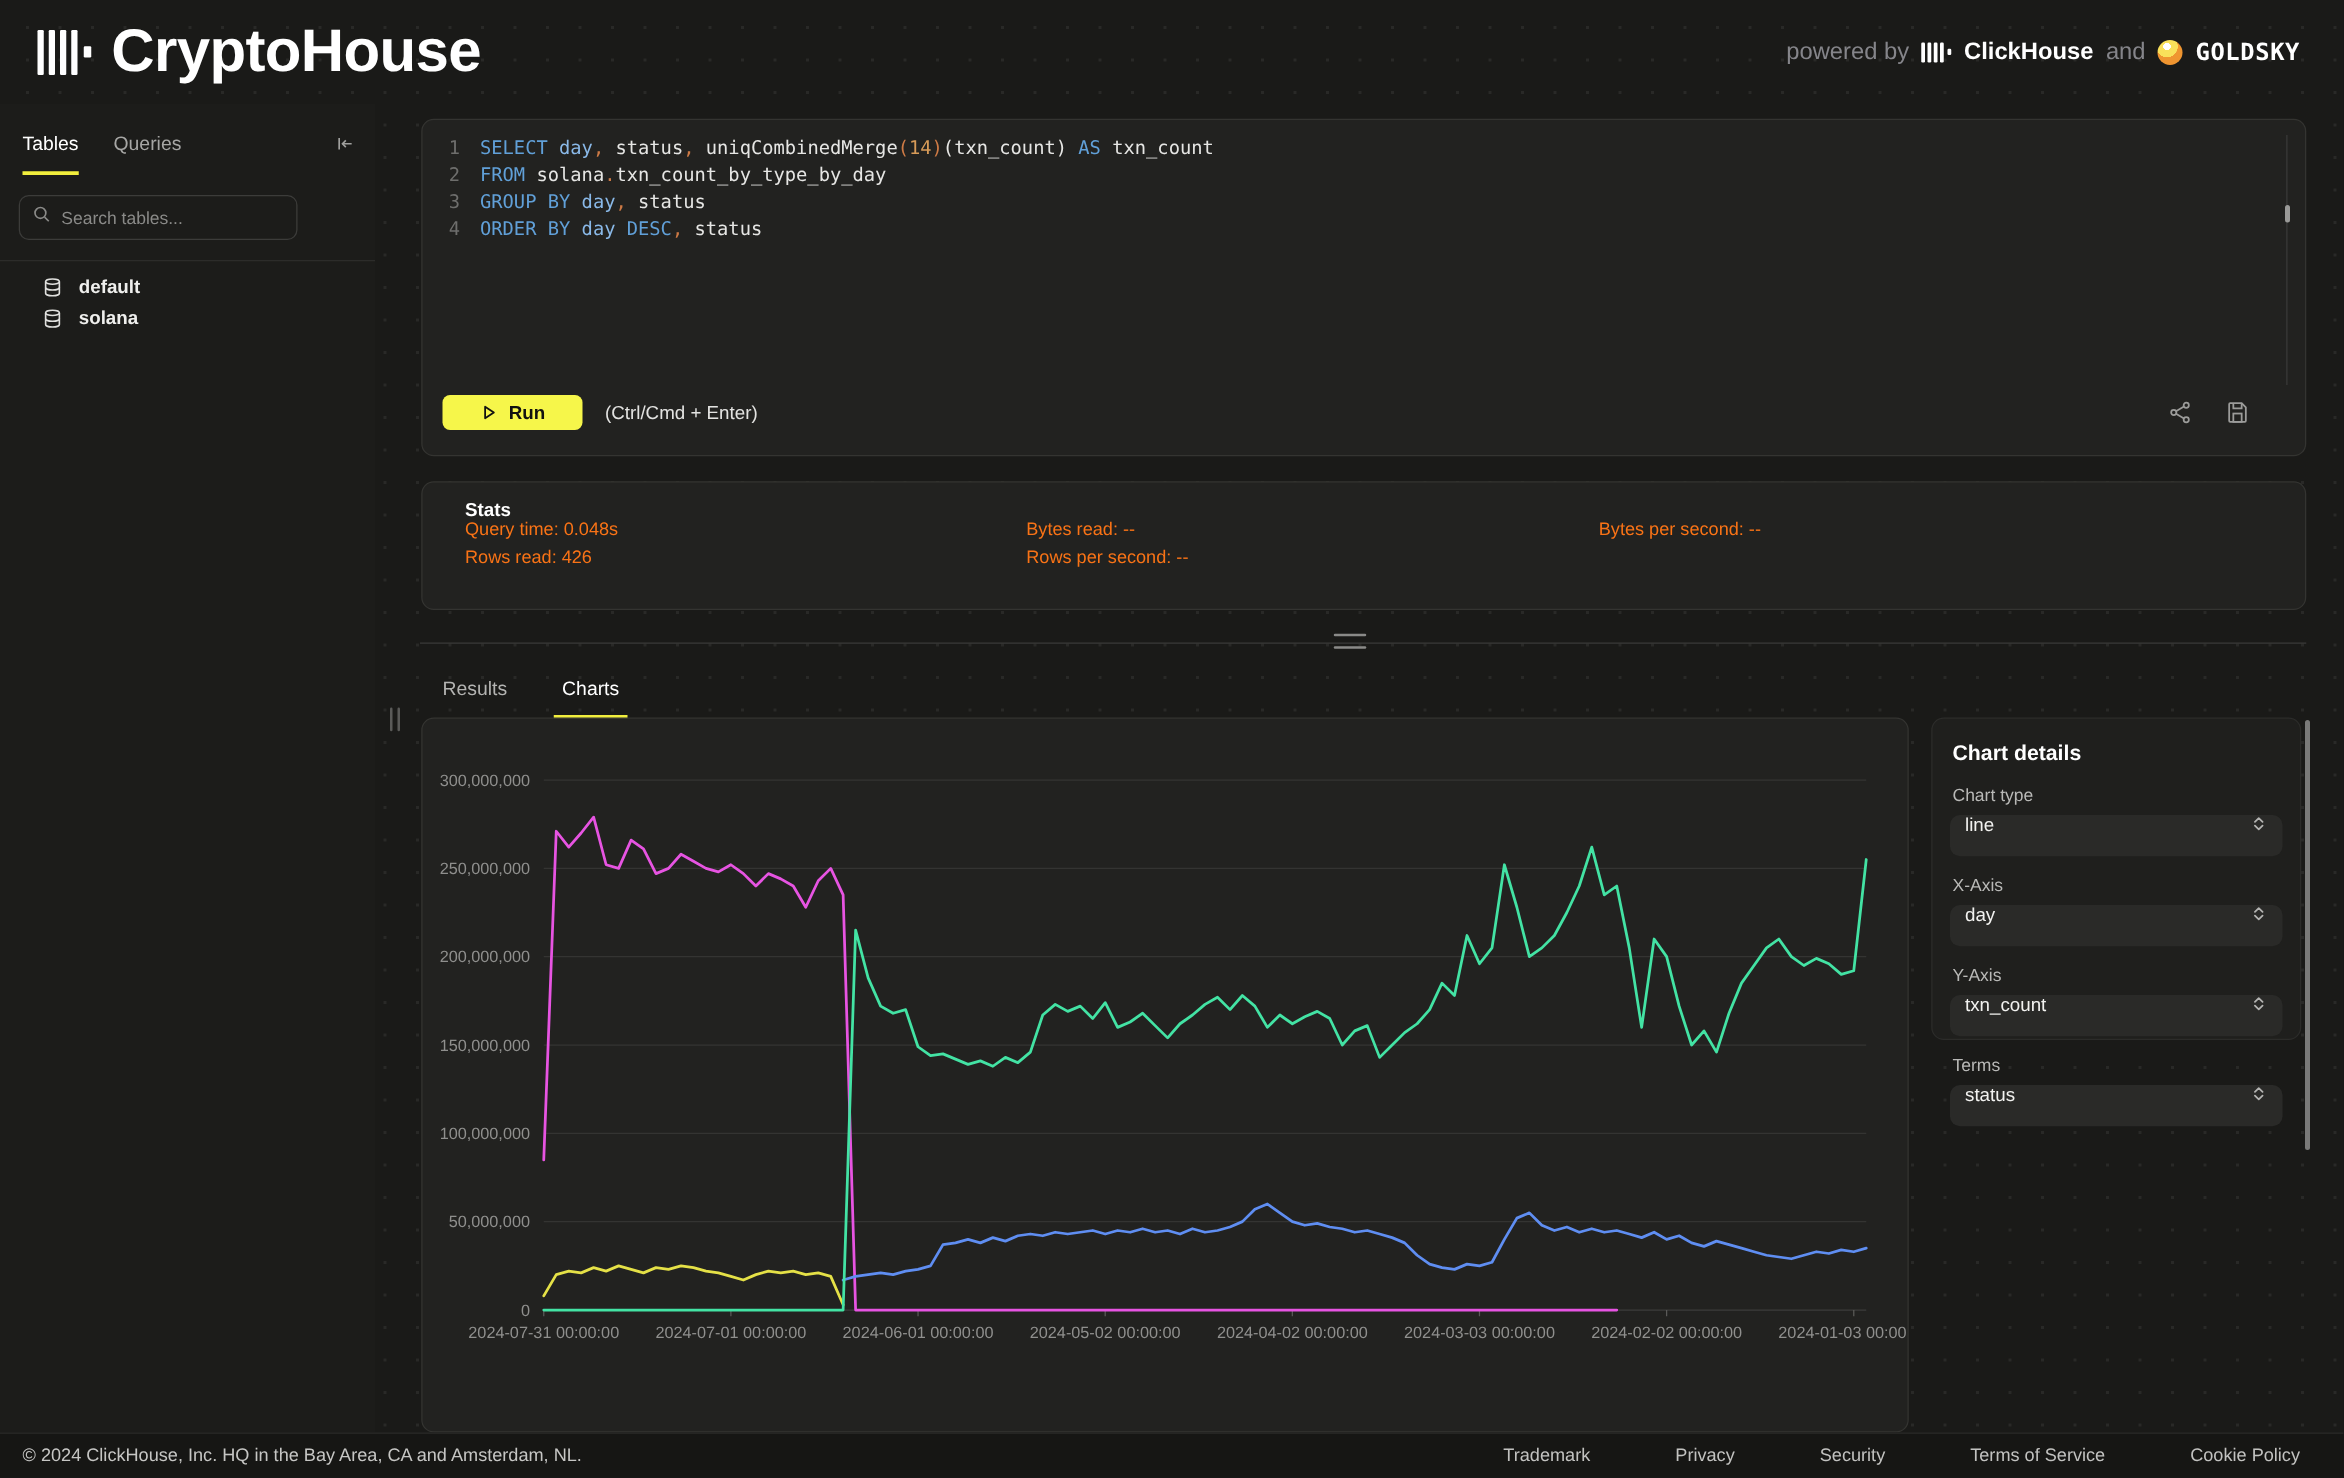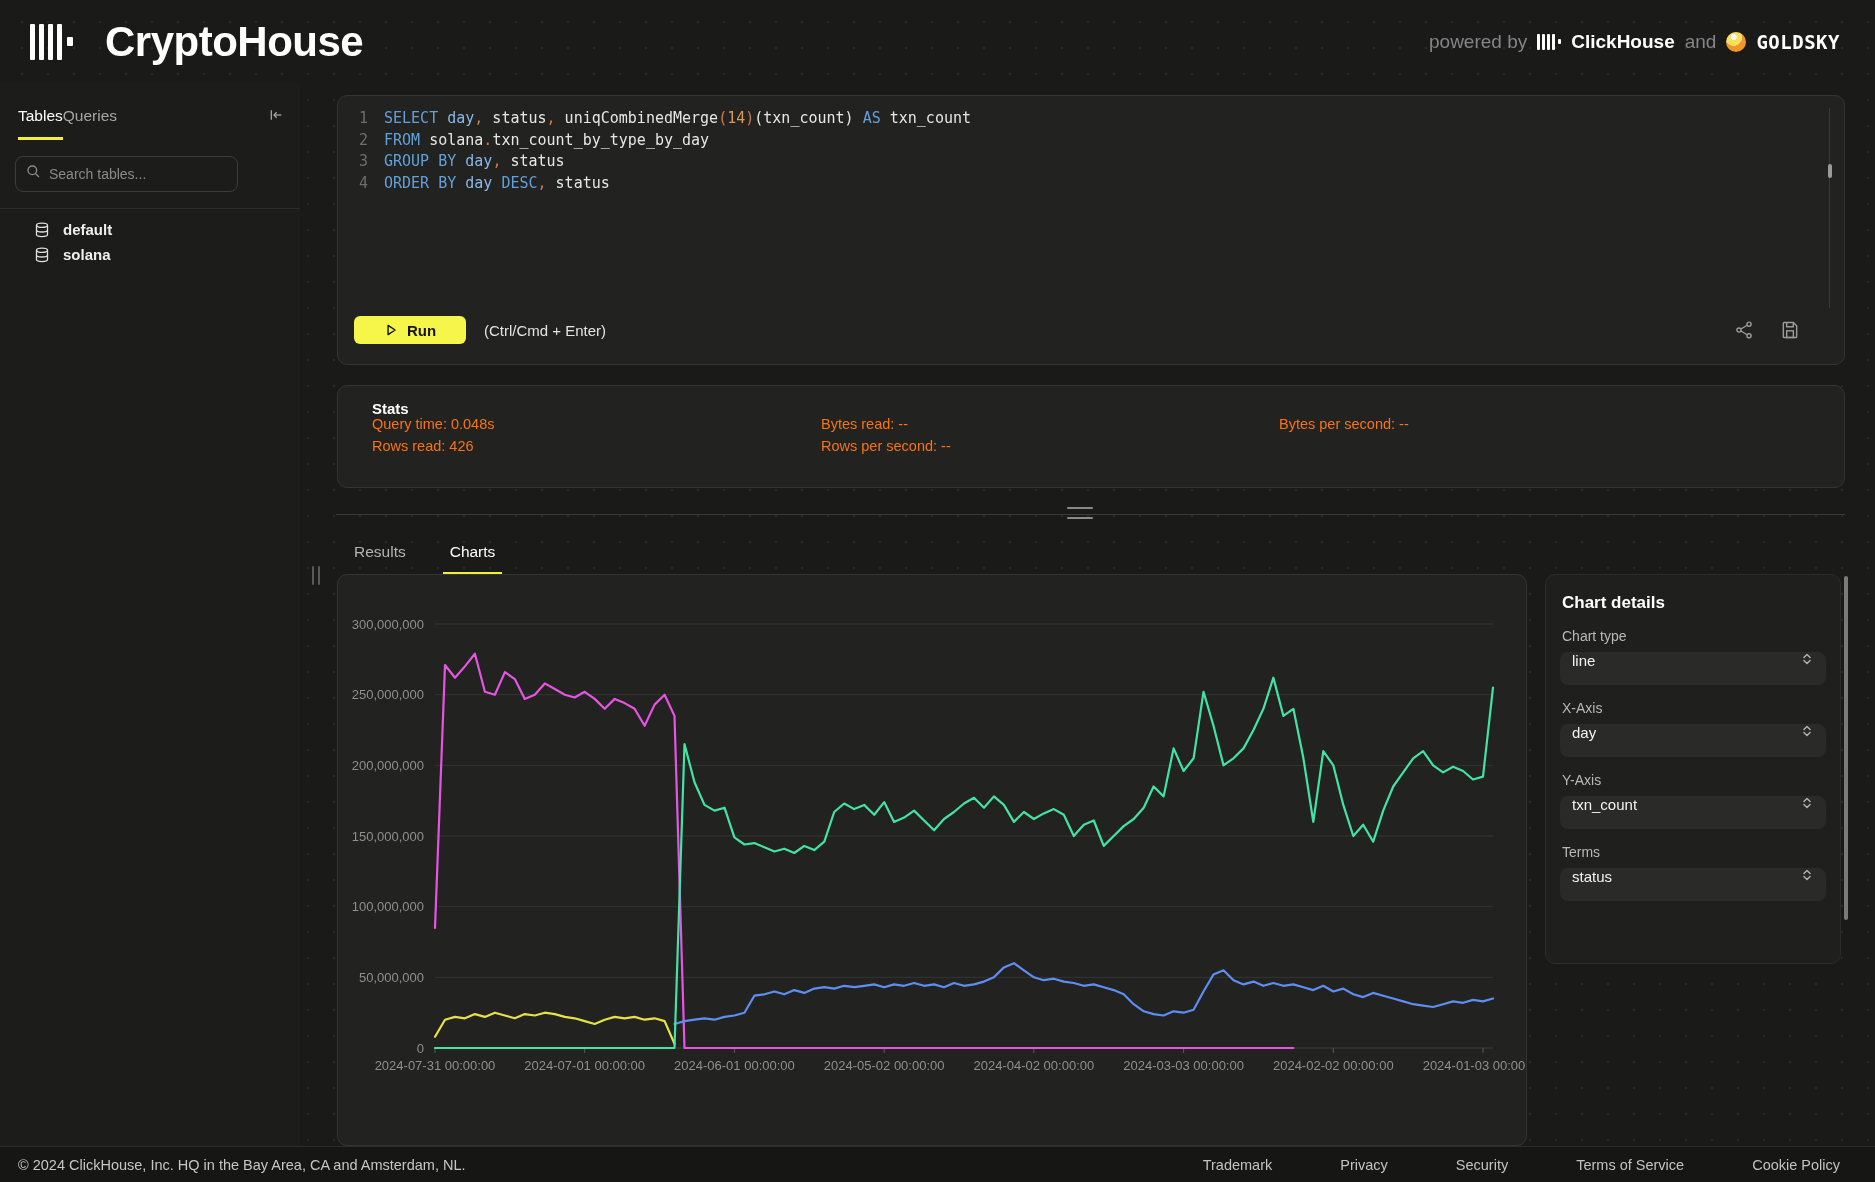--- a/index.html
+++ b/index.html
@@ -10,34 +10,34 @@
     background-image:radial-gradient(circle,#292927 1.2px,transparent 1.5px);
     background-size:26px 26px;background-position:9px 9px}
 
   
   header{position:absolute;left:0;top:0;width:1875px;height:83px;display:flex;
     align-items:center;justify-content:space-between;padding:0 35px 0 30px}
   .brand{display:flex;align-items:center}
   .logo{display:inline-flex;align-items:center;gap:4px}
   .logo i{display:block;width:5px;height:36px;background:#fff;border-radius:1px}
   .logo b{display:block;width:6px;height:9px;background:#fff;border-radius:1px;margin-left:1px}
-  .app-title{font-size:42px;font-weight:700;color:#fff;margin-left:32px;letter-spacing:-.5px}
+  .app-title{font-size:48px;font-weight:700;color:#fff;margin-left:16px;letter-spacing:-.5px}
   .powered{display:flex;align-items:center;gap:10px;font-size:19px}
   .muted{color:#85858a}
   .logo.sm{gap:2px}
   .logo.sm i{width:3px;height:16px}
   .logo.sm b{width:3.5px;height:5px;margin-left:.5px}
   .ch-label{color:#fff;font-weight:600}
   .goldsky-ico{width:20px;height:20px;border-radius:50%;display:inline-block;
     background:radial-gradient(circle at 38% 26%,#ffffff 0 15%,#f9e05a 16% 44%,#ef9530 45% 100%)}
   .gs-label{color:#fff;font-weight:700;font-family:"DejaVu Sans Mono",monospace;letter-spacing:.5px}
 
   
   .sidebar{position:absolute;left:0;top:83px;width:300px;height:1063px;background:#1c1c1a}
-  .side-tabs{position:relative;display:flex;padding:24px 18px 0 18px;font-size:15.5px}
+  .side-tabs{position:relative;display:flex;gap:28px;padding:24px 18px 0 18px;font-size:15.5px}
   .stab{color:#a6a6a4;padding-bottom:12px;cursor:pointer}
   .stab.active{color:#fff;border-bottom:3px solid #f1ee3d}
   .collapse{position:absolute;right:16px;top:24px;cursor:pointer;display:inline-flex}
   .search-wrap{position:relative;margin:16px 15px 0 15px}
   .search-input{width:223px;height:36px;background:transparent;border:1px solid #3c3c3a;
     border-radius:8px;color:#d6d6d4;font-size:14px;padding:0 10px 0 33px;outline:none}
   .search-input::placeholder{color:#8a8a88}
   .s-ico{position:absolute;left:10px;top:7px}
   .side-divider{border-top:1px solid #2c2c2a;margin-top:16px}
   .db-list{padding-top:8px}
@@ -87,21 +87,21 @@
   .result-tabs{position:absolute;left:347px;top:543px;display:flex;gap:30px;font-size:15.5px}
   .rtab{color:#b4b4b2;padding:0 7px 11px 7px;cursor:pointer}
   .rtab.active{color:#fff;border-bottom:3px solid #f1ee3d}
 
   
   .chart-panel{left:337px;top:574px;width:1190px;height:572px;overflow:hidden}
   #chart-svg{display:block}
   .ytick,.xtick{font-family:"Liberation Sans",sans-serif;font-size:13px;fill:#8f8f8d}
 
   
-  .details-card{position:absolute;left:1545px;top:574px;width:296px;height:390px;
+  .details-card{position:absolute;left:1545px;top:574px;width:296px;height:258px;
     background:#1f1f1d;border:1px solid #2c2c2a;border-radius:10px}
   .cd-title{padding:18px 16px 0 16px;font-size:17px;font-weight:700;color:#fff}
   .cd-fields{padding:0 14px}
   .cd-label{font-size:14px;color:#b9b9b7;margin:15px 2px 8px 2px}
   .cd-select{height:33px;background:#2a2a28;border-radius:8px;display:flex;align-items:flex-start;
     justify-content:space-between;padding:0 12px;cursor:pointer}
   .cd-value{font-size:15px;color:#f2f2f0}
   .cd-chevrons{display:inline-flex}
   .right-scrollbar{position:absolute;left:1844px;top:576px;width:4px;height:344px;
     background:#9b9b99;border-radius:2px;opacity:.75}

